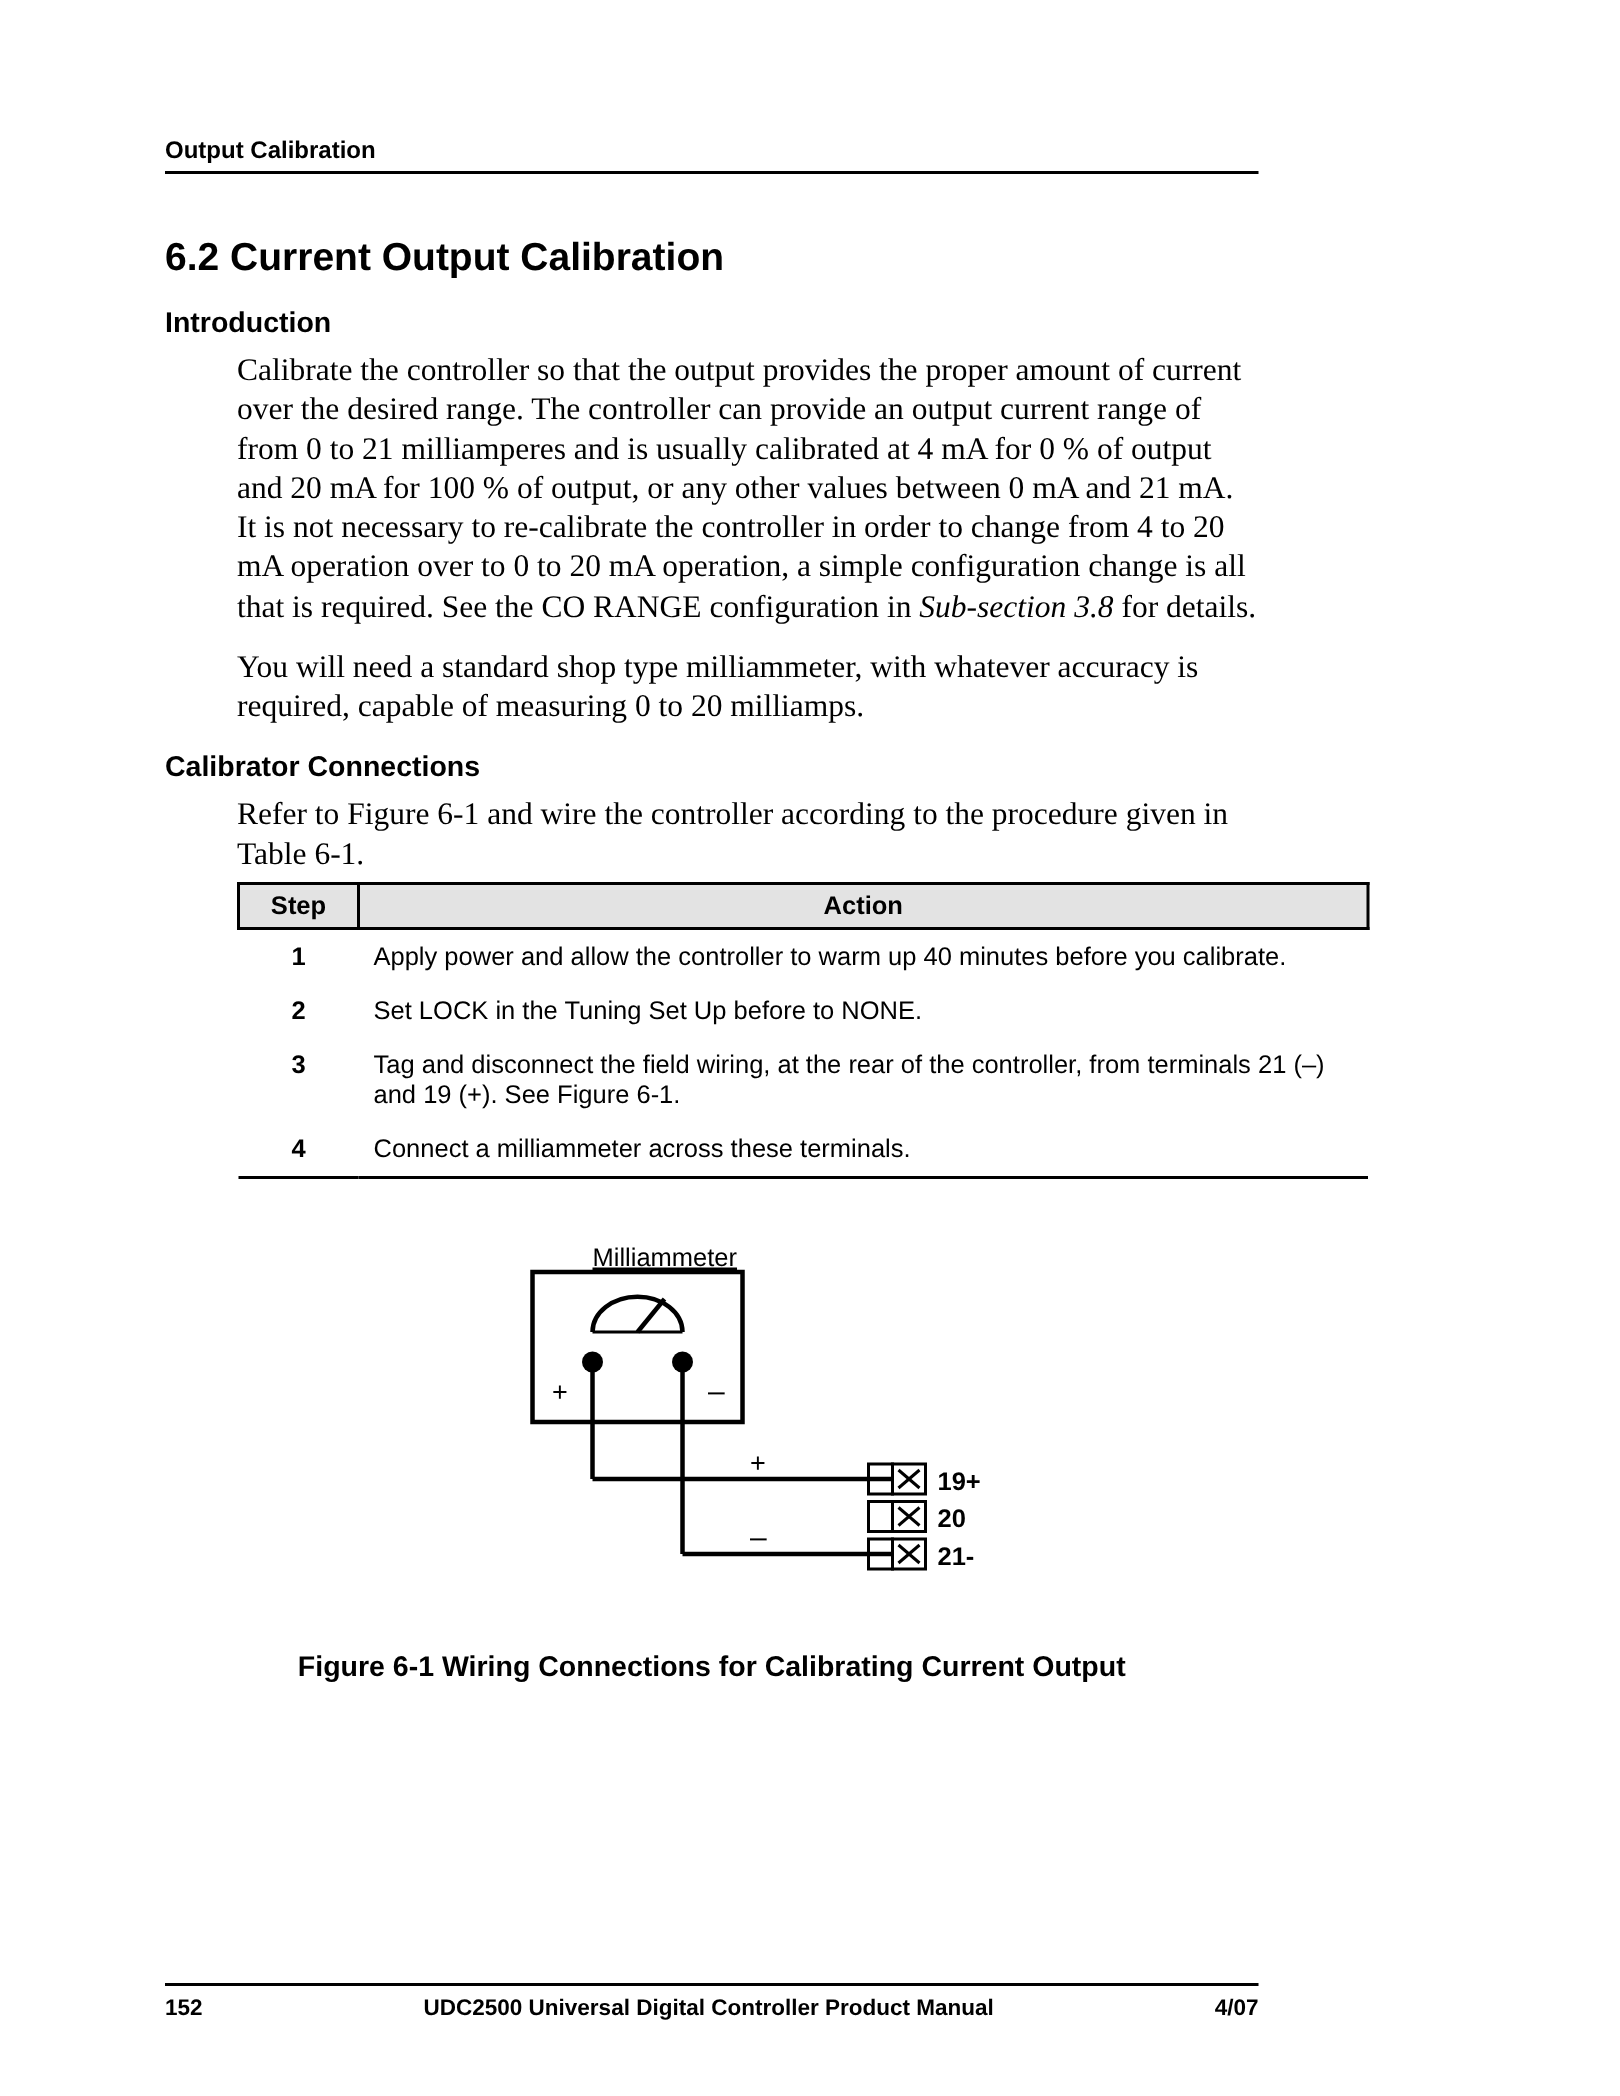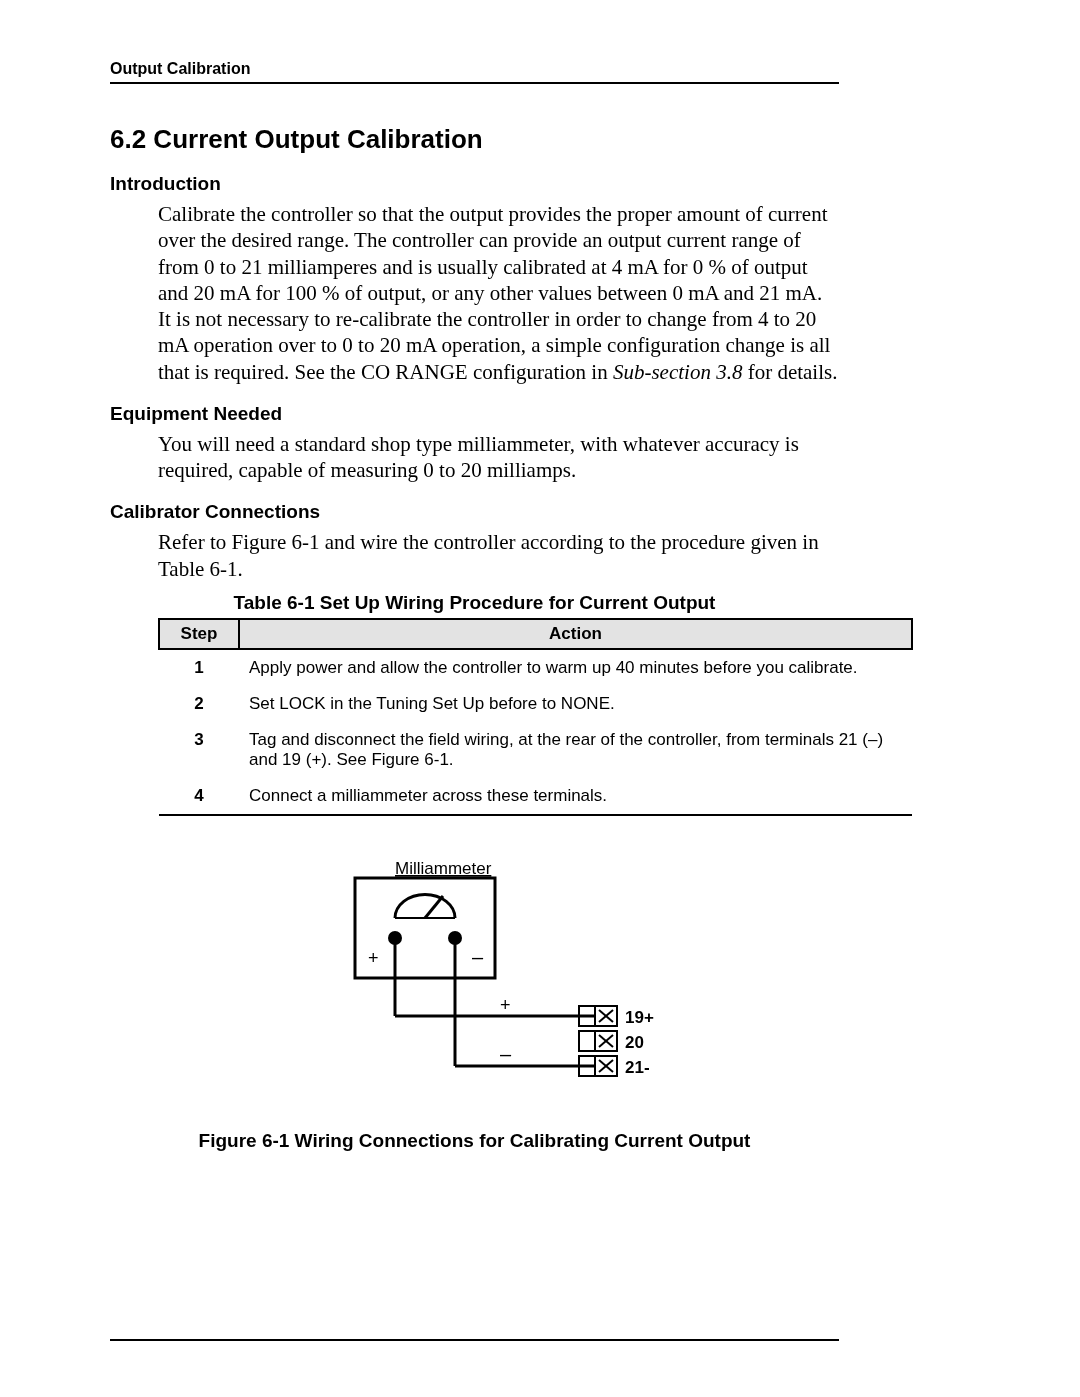--- a/index.html
+++ b/index.html
@@ -7,21 +7,21 @@
     padding: 0;
     background: #fff;
     font-family: Arial, Helvetica, sans-serif;
     color: #000;
   }
   .page {
     width: 949px;
     height: 1397px;
     position: relative;
     box-sizing: border-box;
-    padding: 60px 110px 50px 110px;
+    padding: 92px 110px 50px 110px;
   }
   .running-head {
     font-weight: bold;
     font-size: 16px;
     margin-bottom: 4px;
   }
   .head-rule {
     border-top: 2px solid #000;
     margin-bottom: 40px;
   }
@@ -116,27 +116,25 @@
   <div class="running-head">Output Calibration</div>
   <div class="head-rule"></div>
 
   <div class="section-num-title">6.2  Current Output Calibration</div>
 
   <div class="subhead">Introduction</div>
   <div class="body-text">
     <span>Calibrate the controller so that the output provides the proper amount of current over the desired range. The controller can provide an output current range of from 0 to 21 milliamperes and is usually calibrated at 4 mA for 0 % of output and 20 mA for 100 % of output, or any other values between 0 mA and 21 mA.  It is not necessary to re-calibrate the controller in order to change from 4 to 20 mA operation over to 0 to 20 mA operation, a simple configuration change is all that is required.  See the CO RANGE configuration in </span><span class="italic">Sub-section 3.8</span><span> for details.</span>
   </div>
 
-  <div class="subhead">Equipment Needed</div>
   <div class="body-text">You will need a standard shop type milliammeter, with whatever accuracy is required, capable of measuring 0 to 20 milliamps.</div>
 
   <div class="subhead">Calibrator Connections</div>
   <div class="body-text" style="margin-bottom:6px;">Refer to Figure 6-1 and wire the controller according to the procedure given in Table 6-1.</div>
 
-  <div class="table-caption">Table 6-1  Set Up Wiring Procedure for Current Output</div>
   <table class="proc">
     <tbody>
         <tr>
       <th>Step</th>
       <th>Action</th>
     </tr>
     <tr>
       <td class="step">1</td>
       <td>Apply power and allow the controller to warm up 40 minutes before you calibrate.</td>
     </tr>
@@ -202,15 +200,20 @@
         <line x1="334" y1="204" x2="348" y2="216" stroke="#000" stroke-width="2"></line>
         <line x1="348" y1="204" x2="334" y2="216" stroke="#000" stroke-width="2"></line>
         <text x="360" y="217" font-family="Arial" font-size="17" font-weight="bold">21-</text>
       </g>
     </svg>
     <div class="figure-caption">Figure 6-1  Wiring Connections for Calibrating Current Output</div>
   </div>
 
   <div class="footer">
     <div class="foot-rule"></div>
+    <div class="foot-row">
+      <span>152</span>
+      <span>UDC2500 Universal Digital Controller Product Manual</span>
+      <span>4/07</span>
+    </div>
   </div>
 
 </div>
 
 </body></html>

